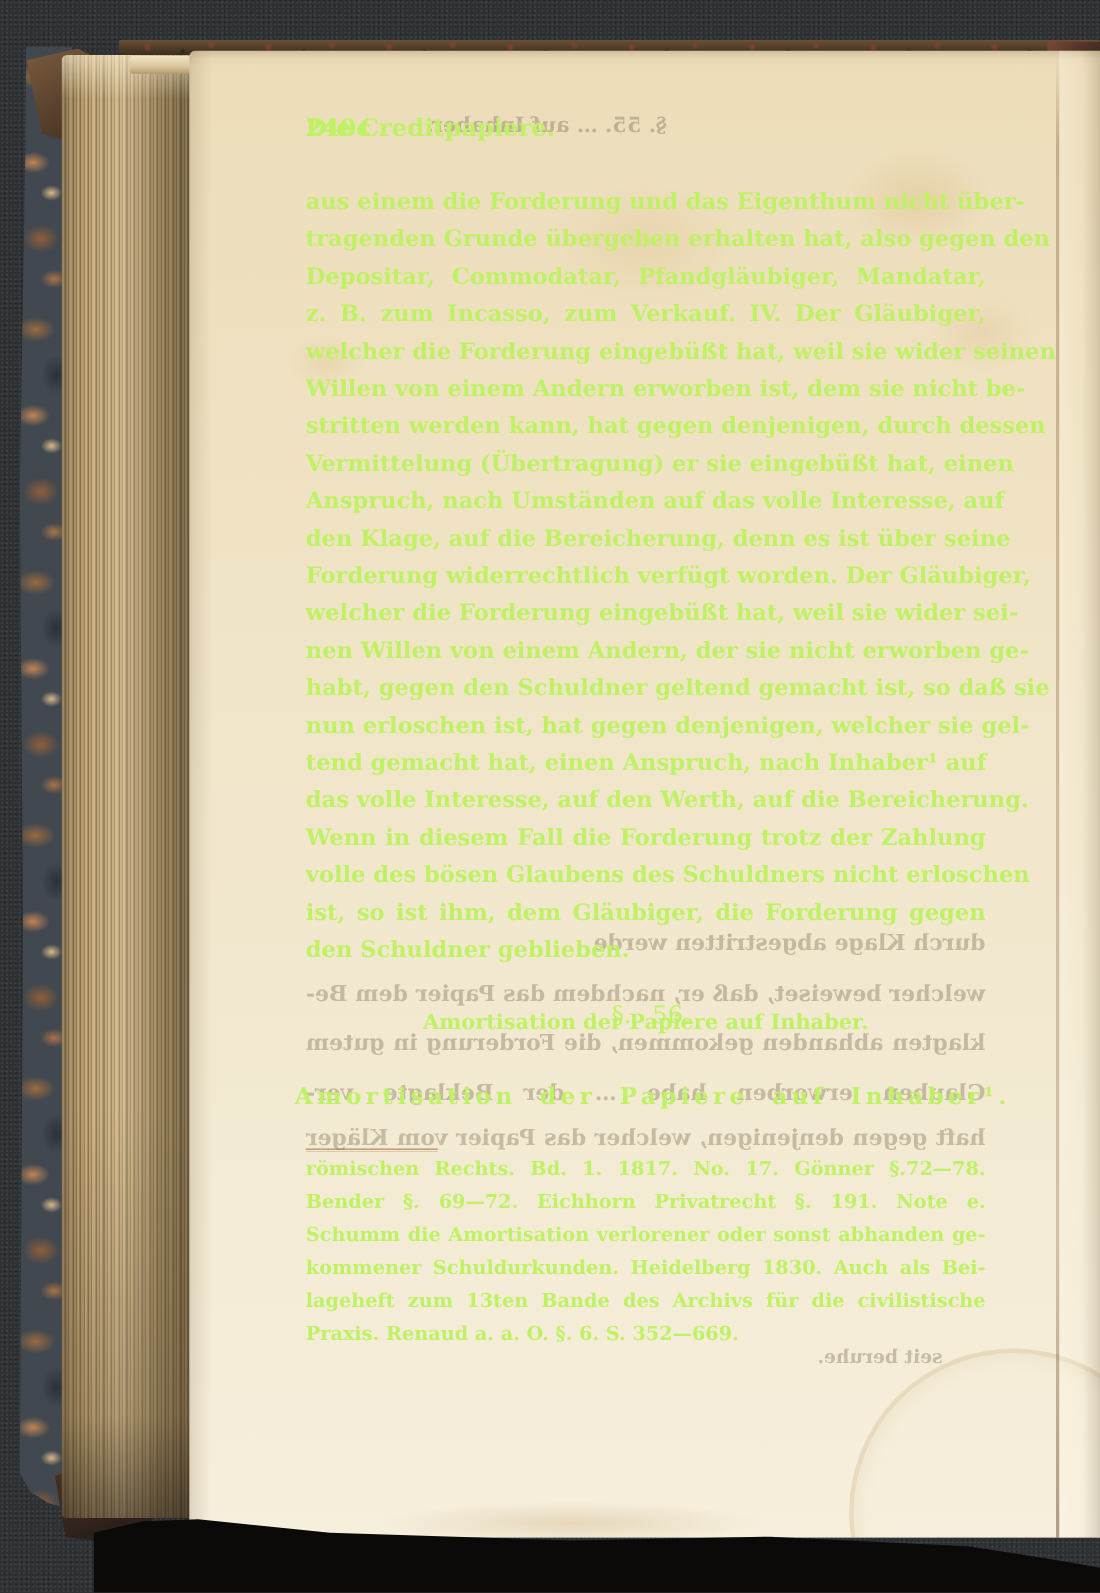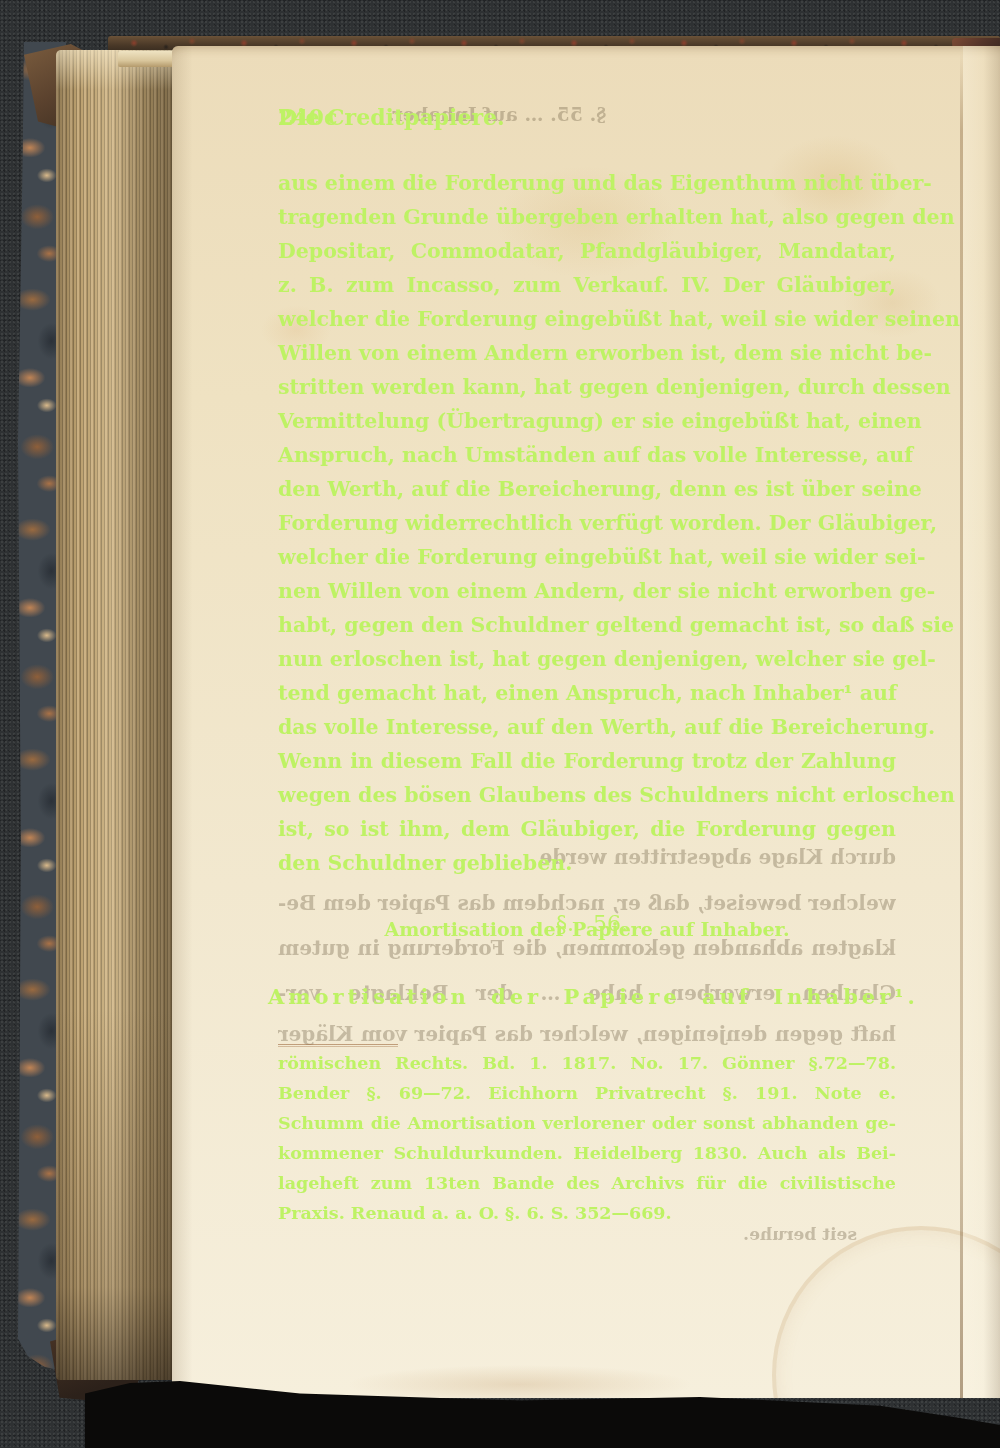--- a/index.html
+++ b/index.html
@@ -178,30 +178,30 @@
 <div class="abs bodytext ink">
   <div class="bl">aus einem die Forderung und das Eigenthum nicht über-</div>
   <div class="bl">tragenden Grunde übergeben erhalten hat, also gegen den</div>
   <div class="bl">Depositar, Commodatar, Pfandgläubiger, Mandatar,</div>
   <div class="bl">z. B. zum Incasso, zum Verkauf.  IV. Der Gläubiger,</div>
   <div class="bl">welcher die Forderung eingebüßt hat, weil sie wider seinen</div>
   <div class="bl">Willen von einem Andern erworben ist, dem sie nicht be-</div>
   <div class="bl">stritten werden kann, hat gegen denjenigen, durch dessen</div>
   <div class="bl">Vermittelung (Übertragung) er sie eingebüßt hat, einen</div>
   <div class="bl">Anspruch, nach Umständen auf das volle Interesse, auf</div>
-  <div class="bl">den Werth, auf die Bereicherung, denn es ist über seine</div>
+  <div class="bl">den Klage, auf die Bereicherung, denn es ist über seine</div>
   <div class="bl">Forderung widerrechtlich verfügt worden.  Der Gläubiger,</div>
   <div class="bl">welcher die Forderung eingebüßt hat, weil sie wider sei-</div>
   <div class="bl">nen Willen von einem Andern, der sie nicht erworben ge-</div>
   <div class="bl">habt, gegen den Schuldner geltend gemacht ist, so daß sie</div>
   <div class="bl">nun erloschen ist, hat gegen denjenigen, welcher sie gel-</div>
   <div class="bl">tend gemacht hat, einen Anspruch, nach Inhaber¹ auf</div>
   <div class="bl">das volle Interesse, auf den Werth, auf die Bereicherung.</div>
   <div class="bl">Wenn in diesem Fall die Forderung trotz der Zahlung</div>
-  <div class="bl">wegen des bösen Glaubens des Schuldners nicht erloschen</div>
+  <div class="bl">volle des bösen Glaubens des Schuldners nicht erloschen</div>
   <div class="bl">ist, so ist ihm, dem Gläubiger, die Forderung gegen</div>
   <div class="bl last">den Schuldner geblieben.</div>
 </div>
 
 <div class="abs secnum ink">§. 56.</div>
 <div class="abs subttl ink">Amortisation der Papiere auf Inhaber.</div>
 <div class="abs dispttl ink">Amortisation der Papiere auf Inhaber¹.</div>
 
 <div class="abs footnote ink">
   <div class="fl">römischen Rechts. Bd. 1. 1817. No. 17. Gönner §.72—78.</div>

